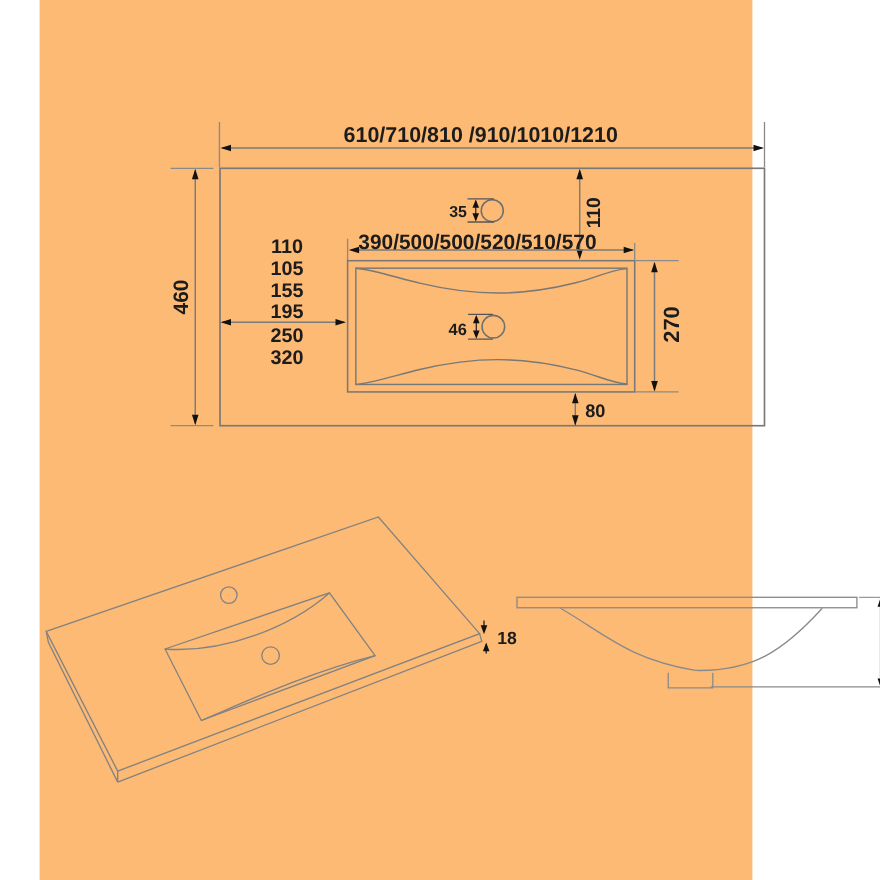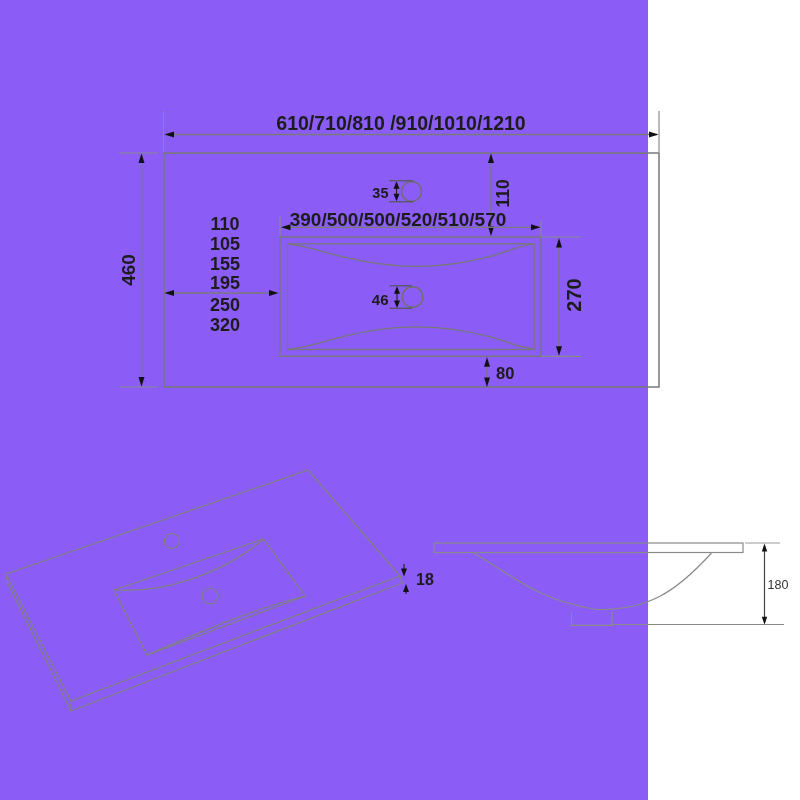--- a/index.html
+++ b/index.html
@@ -1,16 +1,16 @@
 <!DOCTYPE html>
 <html><head>
 <meta charset="utf-8">
 <style>
   html,body{margin:0;padding:0;background:#ffffff;}
-  .wrap{width:648px;height:800px;position:relative;background:#8b5cf6;}
+  .wrap{width:648px;height:800px;position:relative;background:#fdba74;margin-left:36px;}
   text{font-family:"Liberation Sans", sans-serif;}
   .dim{font-weight:bold;fill:#1c1c1c;}
 </style>
 </head>
 <body>
 <div class="wrap">
 <svg width="800" height="800" viewBox="0 0 800 800" xmlns="http://www.w3.org/2000/svg" style="filter:blur(0.55px)">
   <defs></defs>
 
   <g>

